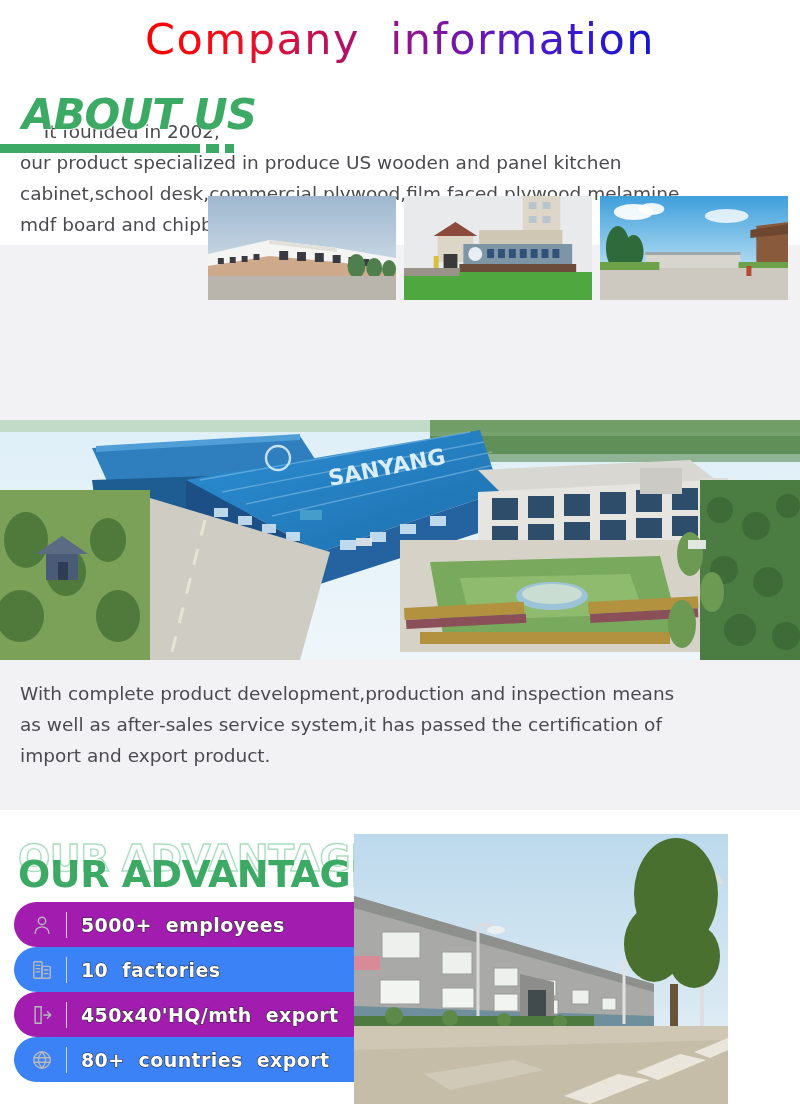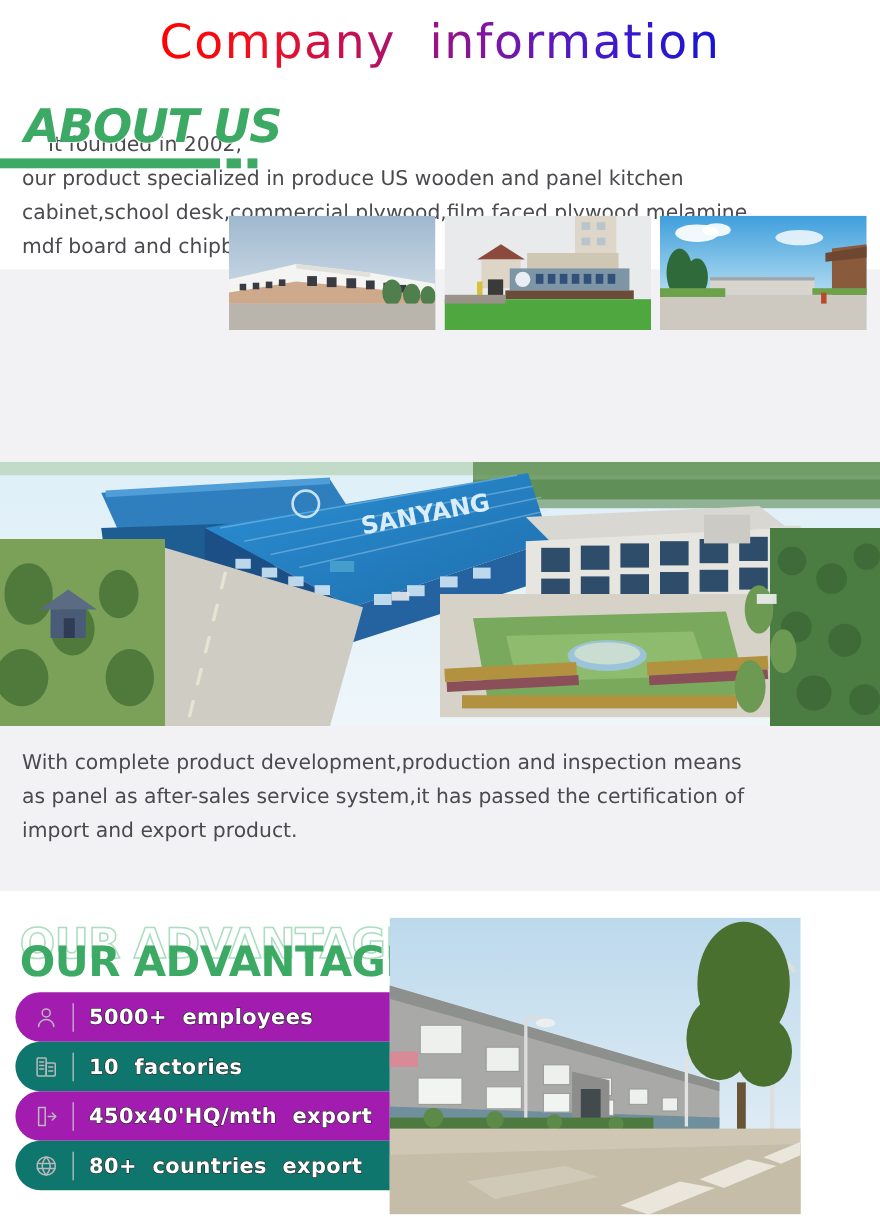--- a/index.html
+++ b/index.html
@@ -177,21 +177,21 @@
 
   .adv-list { margin-left: 14px; margin-top: 2px; width: 400px; }
   .adv-row {
     height: 45px;
     display: flex;
     align-items: center;
     border-radius: 23px;
     padding-left: 12px;
   }
   .adv-row.tint-a { background: #a21caf; }
-  .adv-row.tint-b { background: #0f766e; }
+  .adv-row.tint-b { background: #3b82f6; }
 
   .adv-icon {
     width: 32px; height: 30px;
     flex: 0 0 32px;
     display: flex; align-items: center; justify-content: center;
     color: #b9b9bd;
   }
   .adv-divider {
     width: 1px; height: 26px;
     background: #d2d2d6;
@@ -469,21 +469,21 @@
 
     <rect x="356" y="198" width="16" height="8" fill="#e8e8ea" opacity="0.9"></rect>
     <rect x="688" y="200" width="18" height="9" fill="#f0f0f2" opacity="0.9"></rect>
     <rect x="300" y="170" width="22" height="10" fill="#4aa2cc" opacity="0.85"></rect>
   </svg>
 </div>
 
 <div class="cert-panel">
   <div class="cert-text">
     <div>With complete product development,production and inspection means</div>
-    <div>as panel as after-sales service system,it has passed the certification of</div>
+    <div>as well as after-sales service system,it has passed the certification of</div>
     <div>import and export product.</div>
   </div>
 </div>
 
 <div class="section-gap"></div>
 
 <div class="adv-section">
 
   <div class="adv-left">
 

